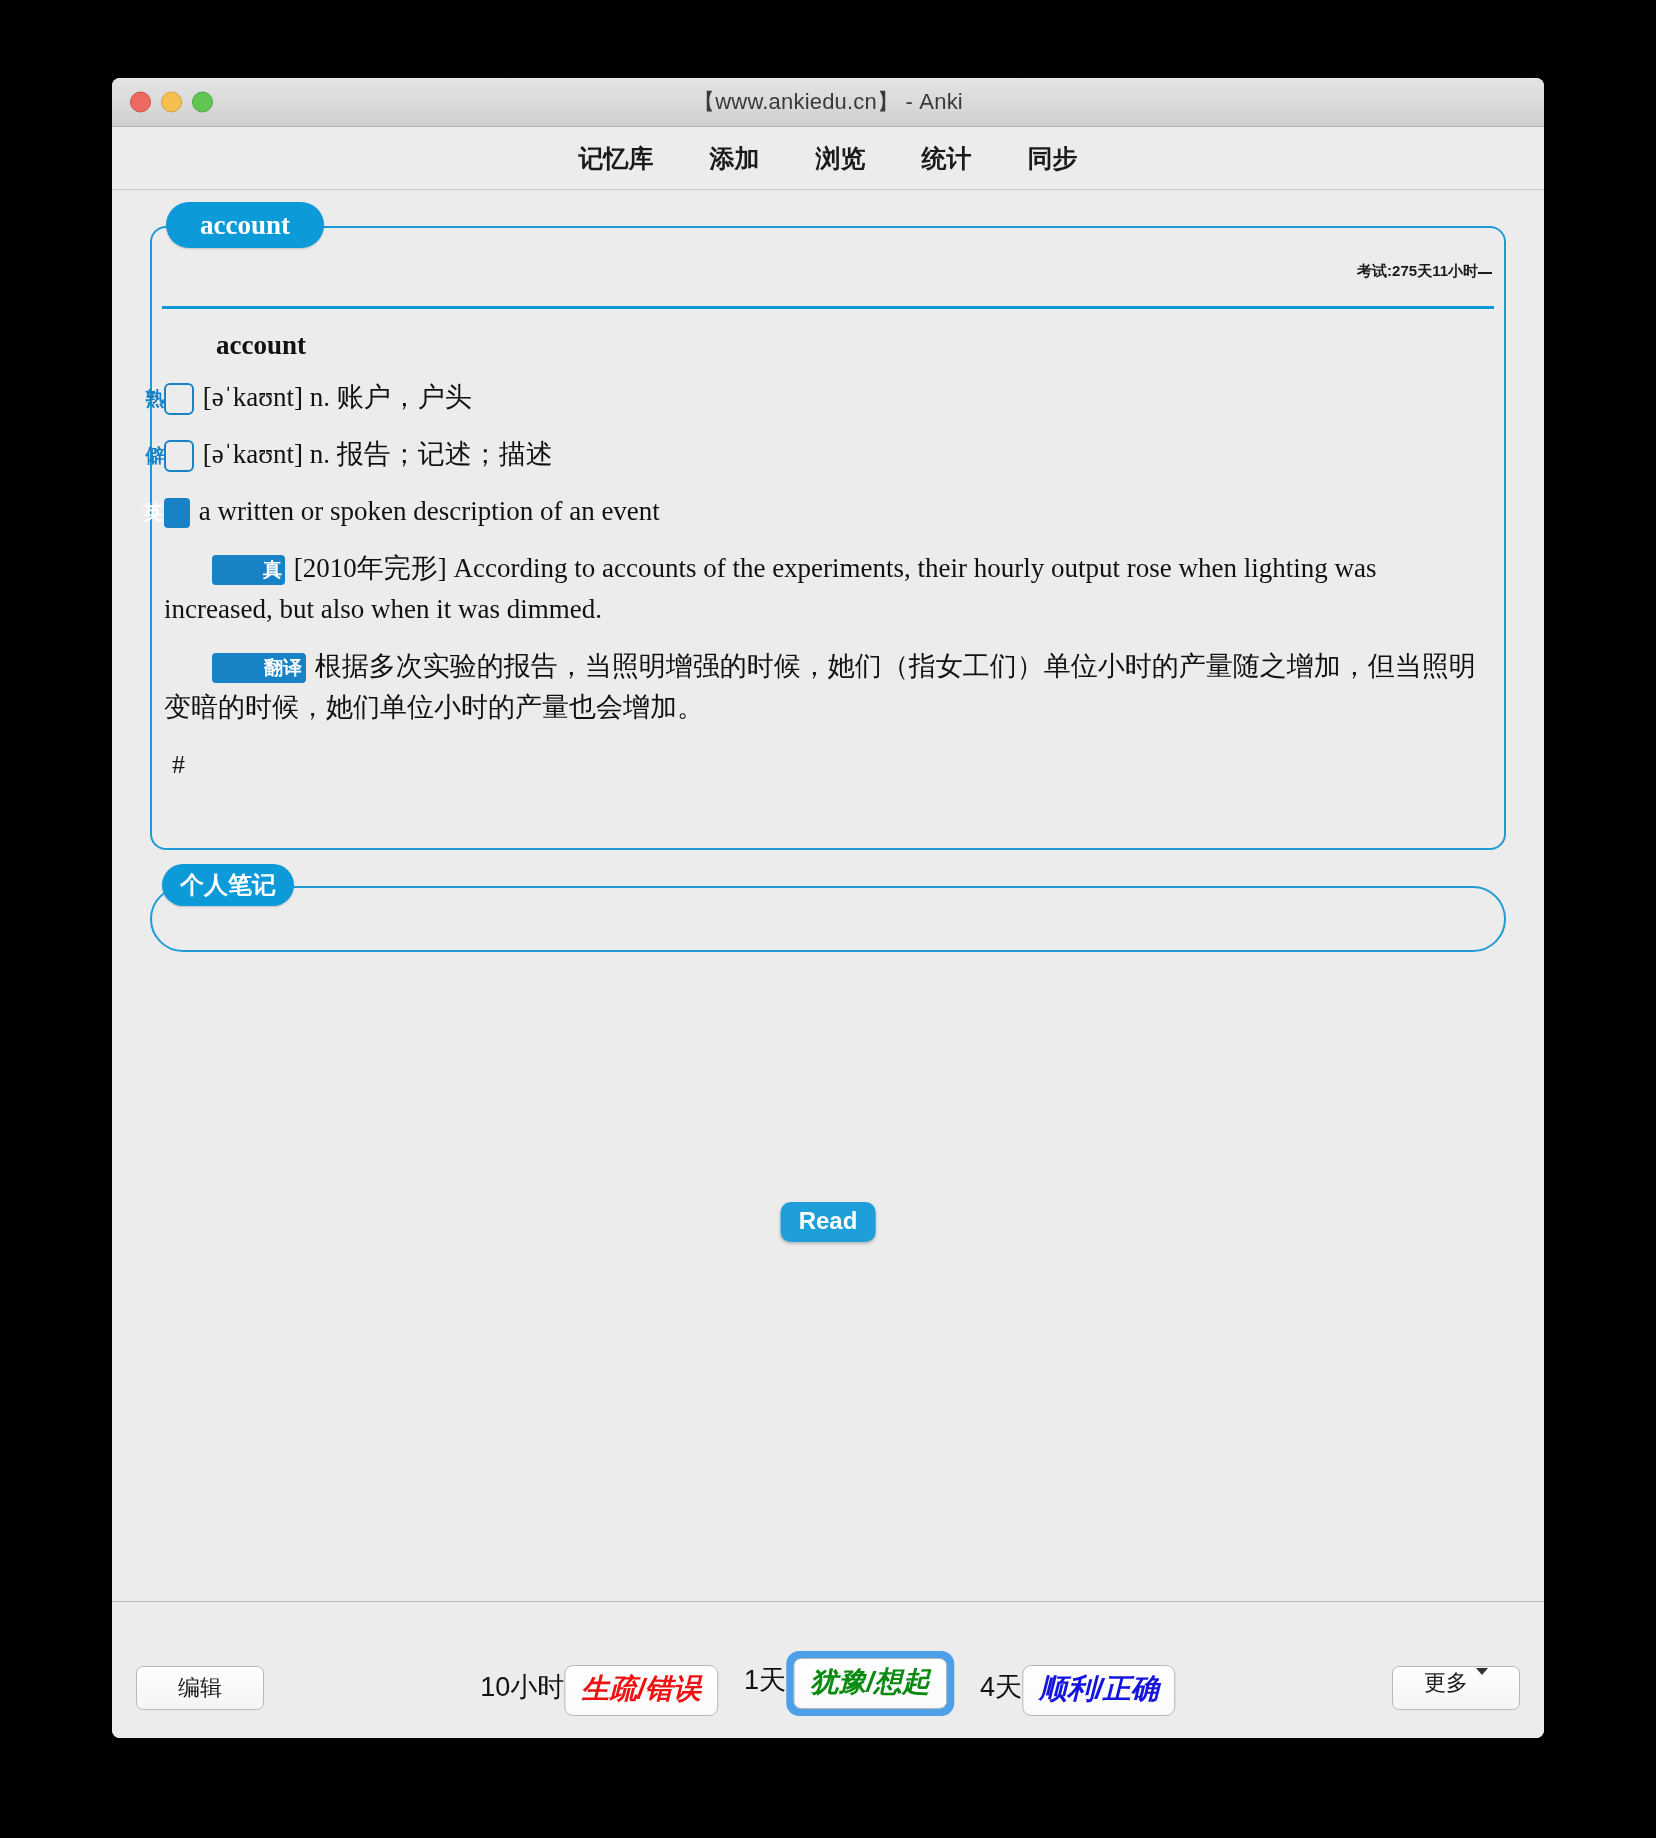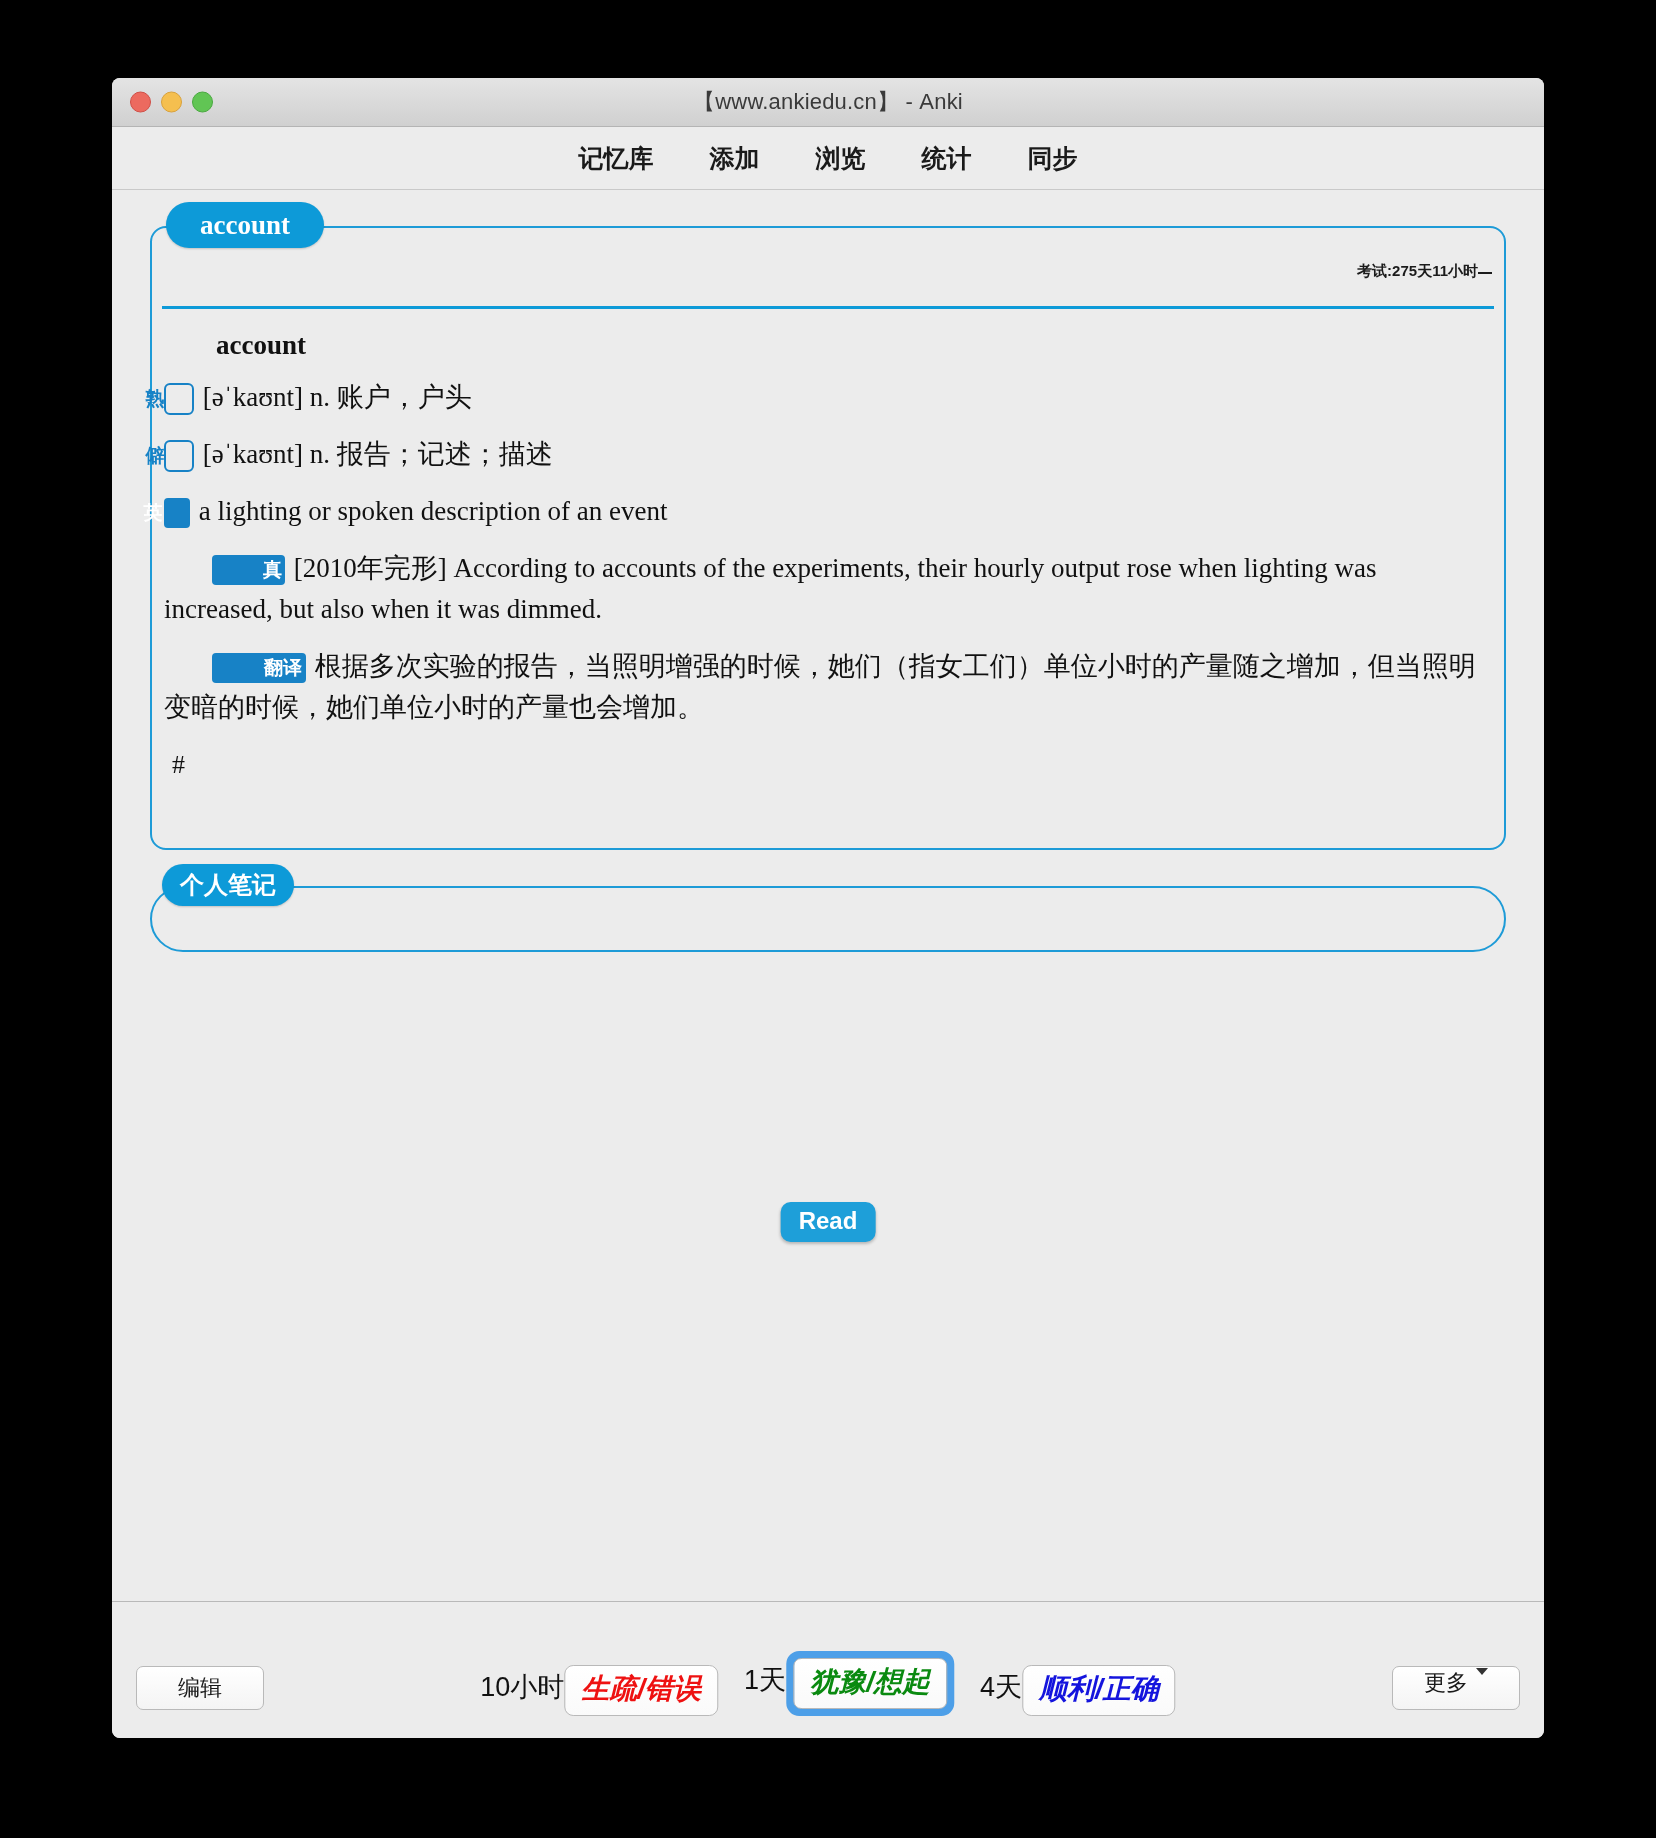--- a/index.html
+++ b/index.html
@@ -400,21 +400,21 @@
           <span>[əˈkaʊnt] n. 账户，户头</span>
         </div>
 
         <div class="entry indent">
           <span class="badge outline">僻</span>
           <span>[əˈkaʊnt] n. 报告；记述；描述</span>
         </div>
 
         <div class="entry indent">
           <span class="badge solid">英</span>
-          <span>a lighting or spoken description of an event</span>
+          <span>a written or spoken description of an event</span>
         </div>
 
         <div class="entry wrapline">
           <span class="badge solid">真</span>
           <span>[2010年完形] According to accounts of the experiments, their hourly output rose when lighting was increased, but also when it was dimmed.</span>
         </div>
 
         <div class="entry wrapline">
           <span class="badge solid wide">翻译</span>
           <span>根据多次实验的报告，当照明增强的时候，她们（指女工们）单位小时的产量随之增加，但当照明变暗的时候，她们单位小时的产量也会增加。</span>

